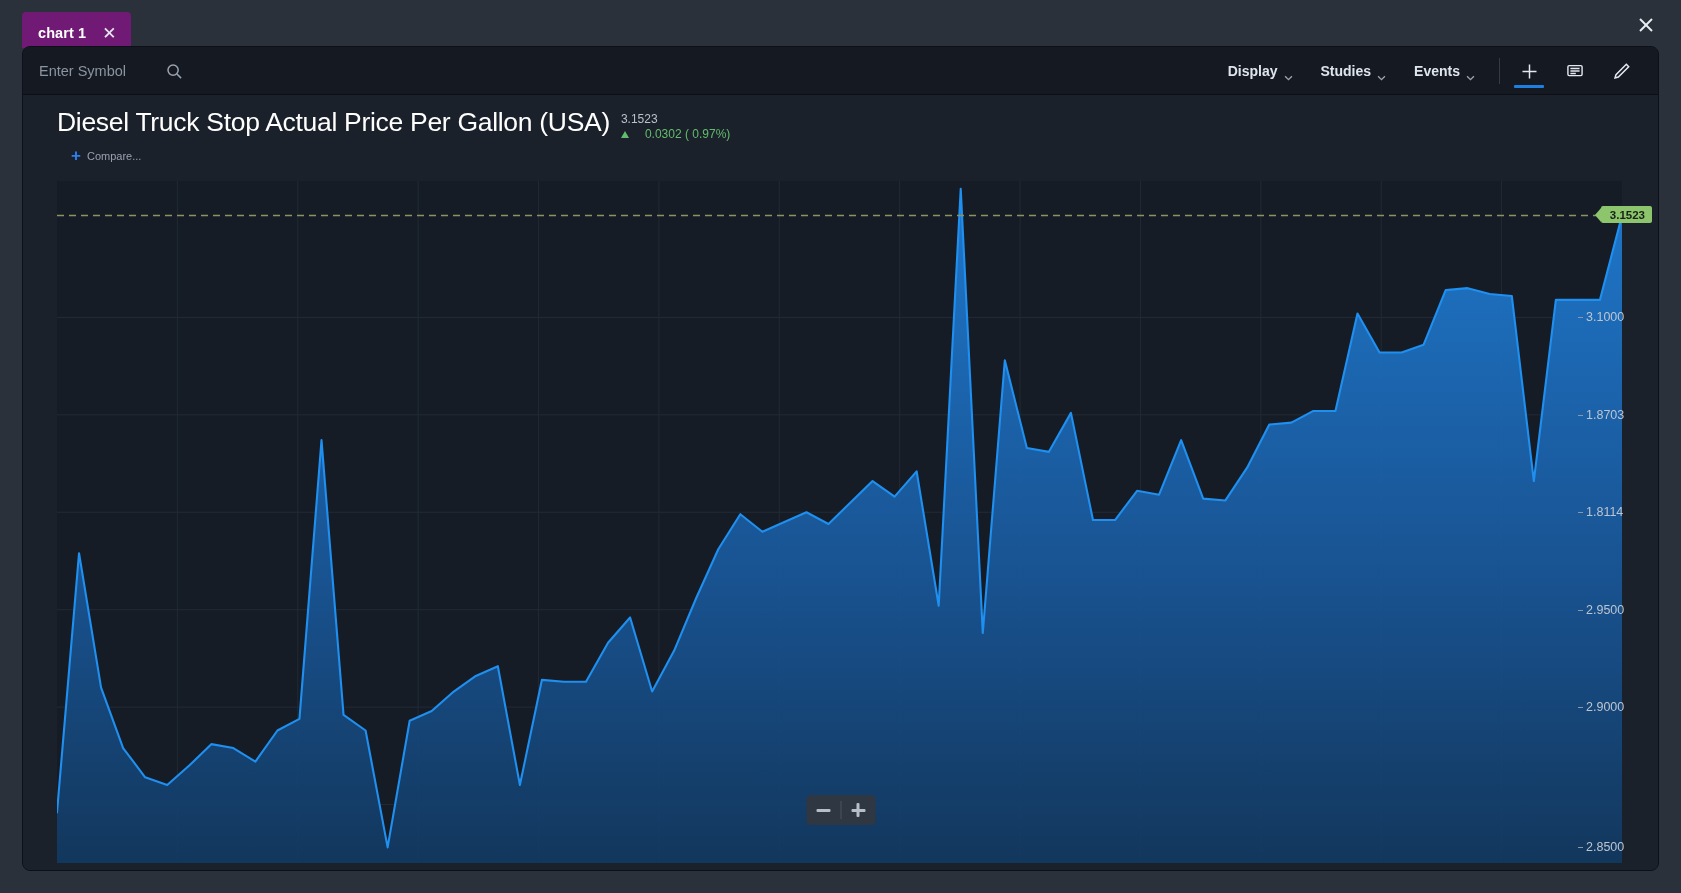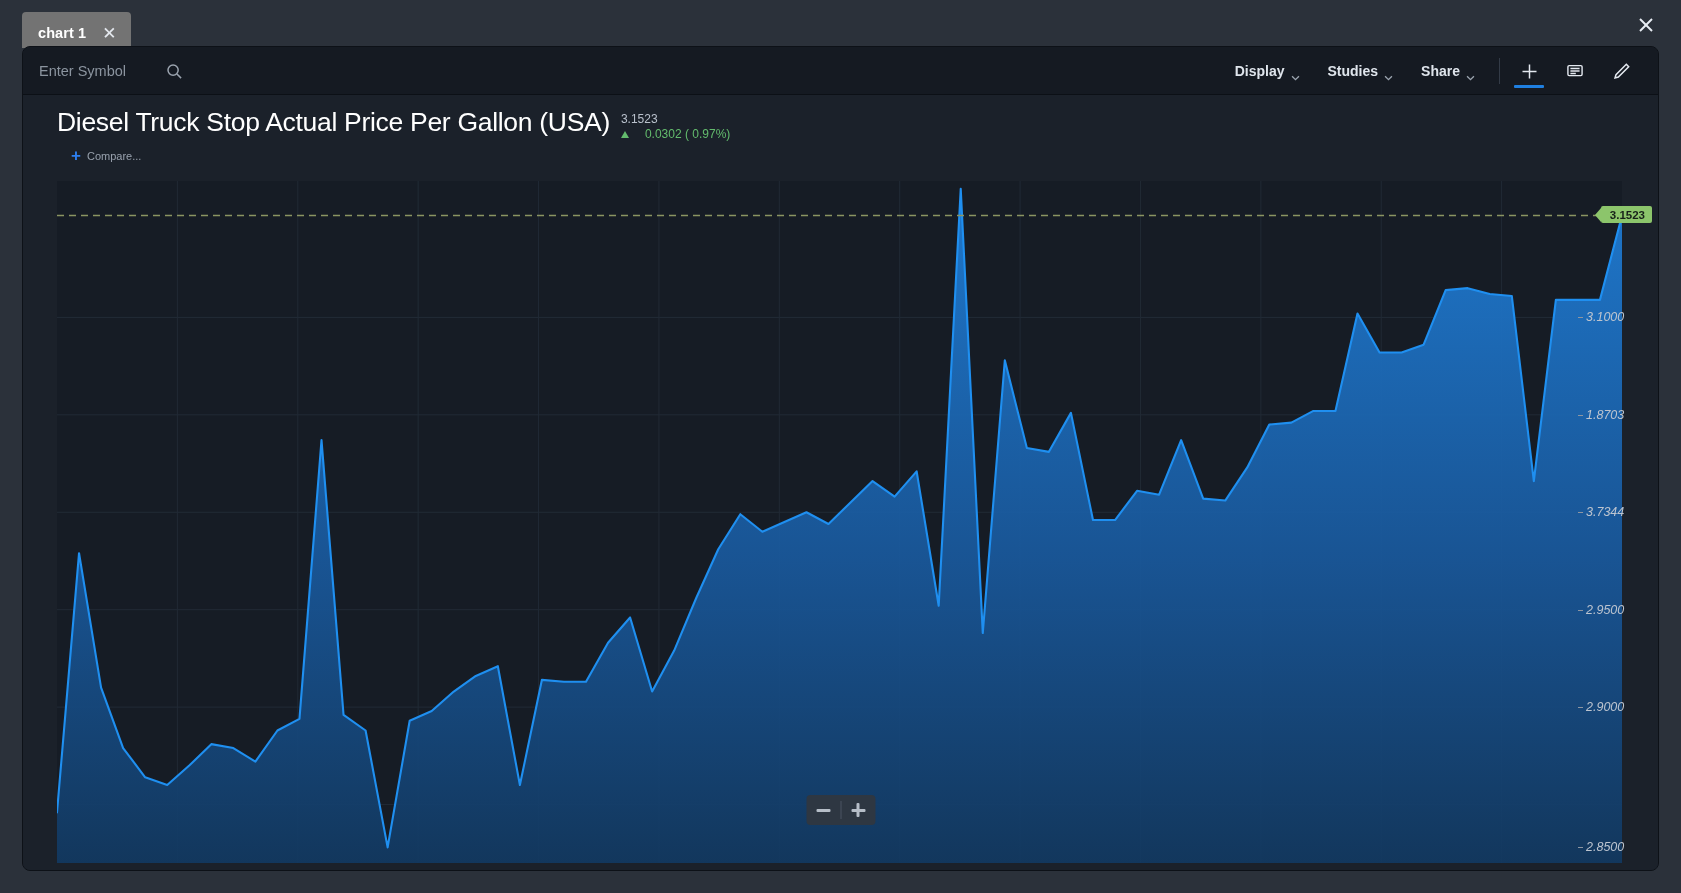--- a/index.html
+++ b/index.html
@@ -13,21 +13,21 @@
   
   .window { position: relative; width: 1681px; height: 893px; background: #2b313a; }
 
   .tabstrip {
     position: absolute; left: 0; top: 0; width: 100%; height: 48px;
     background: #2b313a;
   }
   .tab {
     position: absolute; left: 22px; top: 12px;
     height: 36px; min-width: 96px;
-    background: #737373;
+    background: #701a75;
     border-radius: 4px 4px 0 0;
     display: flex; align-items: center; gap: 16px;
     padding: 6px 14px 0 16px;
     cursor: pointer;
   }
   .tab-label { color: #ffffff; font-size: 14.5px; font-weight: bold; letter-spacing: .1px; }
   .tab-close {
     color: #e4e8ee; font-size: 17px; line-height: 1; font-weight: 300;
     cursor: pointer;
   }
@@ -119,21 +119,21 @@
     padding: 2.5px 7px 2.5px 9px; border-radius: 2px;
     white-space: nowrap;
   }
   .price-tag::before {
     content: ""; position: absolute; left: -6px; top: 50%;
     transform: translateY(-50%);
     border-top: 7px solid transparent; border-bottom: 7px solid transparent;
     border-right: 6px solid #8cc56b;
   }
 
-  .yaxis { position: absolute; right: 8px; top: 86px; width: 74px; height: 682px; z-index: 5; font-style: italic; }
+  .yaxis { position: absolute; right: 8px; top: 86px; width: 74px; height: 682px; z-index: 5; }
   .ytick { position: absolute; left: 10px; color: #bcc4cf; font-size: 12.5px; transform: translateY(-50%); }
   .ytick::before {
     content: ""; position: absolute; left: -8px; top: 50%;
     width: 5px; height: 1px; background: #8d96a2;
   }
 
   .xaxis { position: absolute; left: 34px; top: 768px; width: 1565px; height: 34px; }
 
   .zoomctl {
     position: absolute; left: 50%; transform: translateX(-50%); top: 700px;
@@ -203,21 +203,21 @@
         </div>
         <div class="menu-btn">
           <span>Studies</span>
           <span class="caret">
             <svg viewBox="0 0 10 7" width="9" height="6">
                 <polyline points="1,1.6 5,5.4 9,1.6"></polyline>
               </svg>
           </span>
         </div>
         <div class="menu-btn">
-          <span>Share</span>
+          <span>Events</span>
           <span class="caret">
             <svg viewBox="0 0 10 7" width="9" height="6">
                 <polyline points="1,1.6 5,5.4 9,1.6"></polyline>
               </svg>
           </span>
         </div>
 
         <div class="tool-sep"></div>
 
         <div class="icon-btn active">
@@ -294,21 +294,21 @@
           <path id="line-path" fill="none" stroke="#1f8ff0" stroke-width="2.1" stroke-linejoin="round" stroke-linecap="round" d="M 0.00 631.34 L 22.04 372.18 L 44.08 506.63 L 66.13 567.03 L 88.17 596.26 L 110.21 604.06 L 132.25 584.57 L 154.30 563.14 L 176.34 567.03 L 198.38 580.67 L 220.42 549.50 L 242.46 537.81 L 264.51 259.16 L 286.55 533.91 L 308.59 549.50 L 330.63 666.41 L 352.68 539.75 L 374.72 530.01 L 396.76 510.53 L 418.80 494.94 L 440.85 485.19 L 462.89 604.06 L 484.93 498.83 L 506.97 500.78 L 529.01 500.78 L 551.06 461.81 L 573.10 436.48 L 595.14 510.53 L 617.18 469.61 L 639.23 416.99 L 661.27 368.28 L 683.31 333.21 L 705.35 350.74 L 727.39 341.00 L 749.44 331.26 L 771.48 342.95 L 793.52 321.51 L 815.56 300.08 L 837.61 315.67 L 859.65 290.34 L 881.69 424.79 L 903.73 7.79 L 925.77 452.07 L 947.82 179.27 L 969.86 266.95 L 991.90 270.85 L 1013.94 231.88 L 1035.99 339.05 L 1058.03 339.05 L 1080.07 309.82 L 1102.11 313.72 L 1124.15 259.16 L 1146.20 317.62 L 1168.24 319.57 L 1190.28 286.44 L 1212.32 243.57 L 1234.37 241.62 L 1256.41 229.93 L 1278.45 229.93 L 1300.49 132.50 L 1322.54 171.47 L 1344.58 171.47 L 1366.62 163.68 L 1388.66 109.12 L 1410.70 107.17 L 1432.75 113.02 L 1454.79 114.97 L 1476.83 300.08 L 1498.87 118.86 L 1520.92 118.86 L 1542.96 118.86 L 1565.00 34.49"></path>
           <line id="ref-line" stroke="#8a9462" stroke-width="1.7" stroke-dasharray="7 5" x1="0" x2="1565" y1="34.4897142857144" y2="34.4897142857144"></line>
         </svg>
       </div>
 
       <div class="price-tag" id="price-tag" style="top: 111.49px;">3.1523</div>
 
       <div class="yaxis" id="yaxis">
           <div class="ytick" style="top: 136.4px;">3.1000</div>
           <div class="ytick" style="top: 233.829px;">1.8703</div>
-          <div class="ytick" style="top: 331.257px;">3.7344</div>
+          <div class="ytick" style="top: 331.257px;">1.8114</div>
           <div class="ytick" style="top: 428.686px;">2.9500</div>
           <div class="ytick" style="top: 526.114px;">2.9000</div>
           <div class="ytick" style="top: 644px; margin-top: 22px;">2.8500</div>
         </div>
       <div class="xaxis" id="xaxis"></div>
 
       <div class="zoomctl">
         <button>
           <span class="zbar" style="position:relative;width:14px;height:3px;"></span>
         </button>

